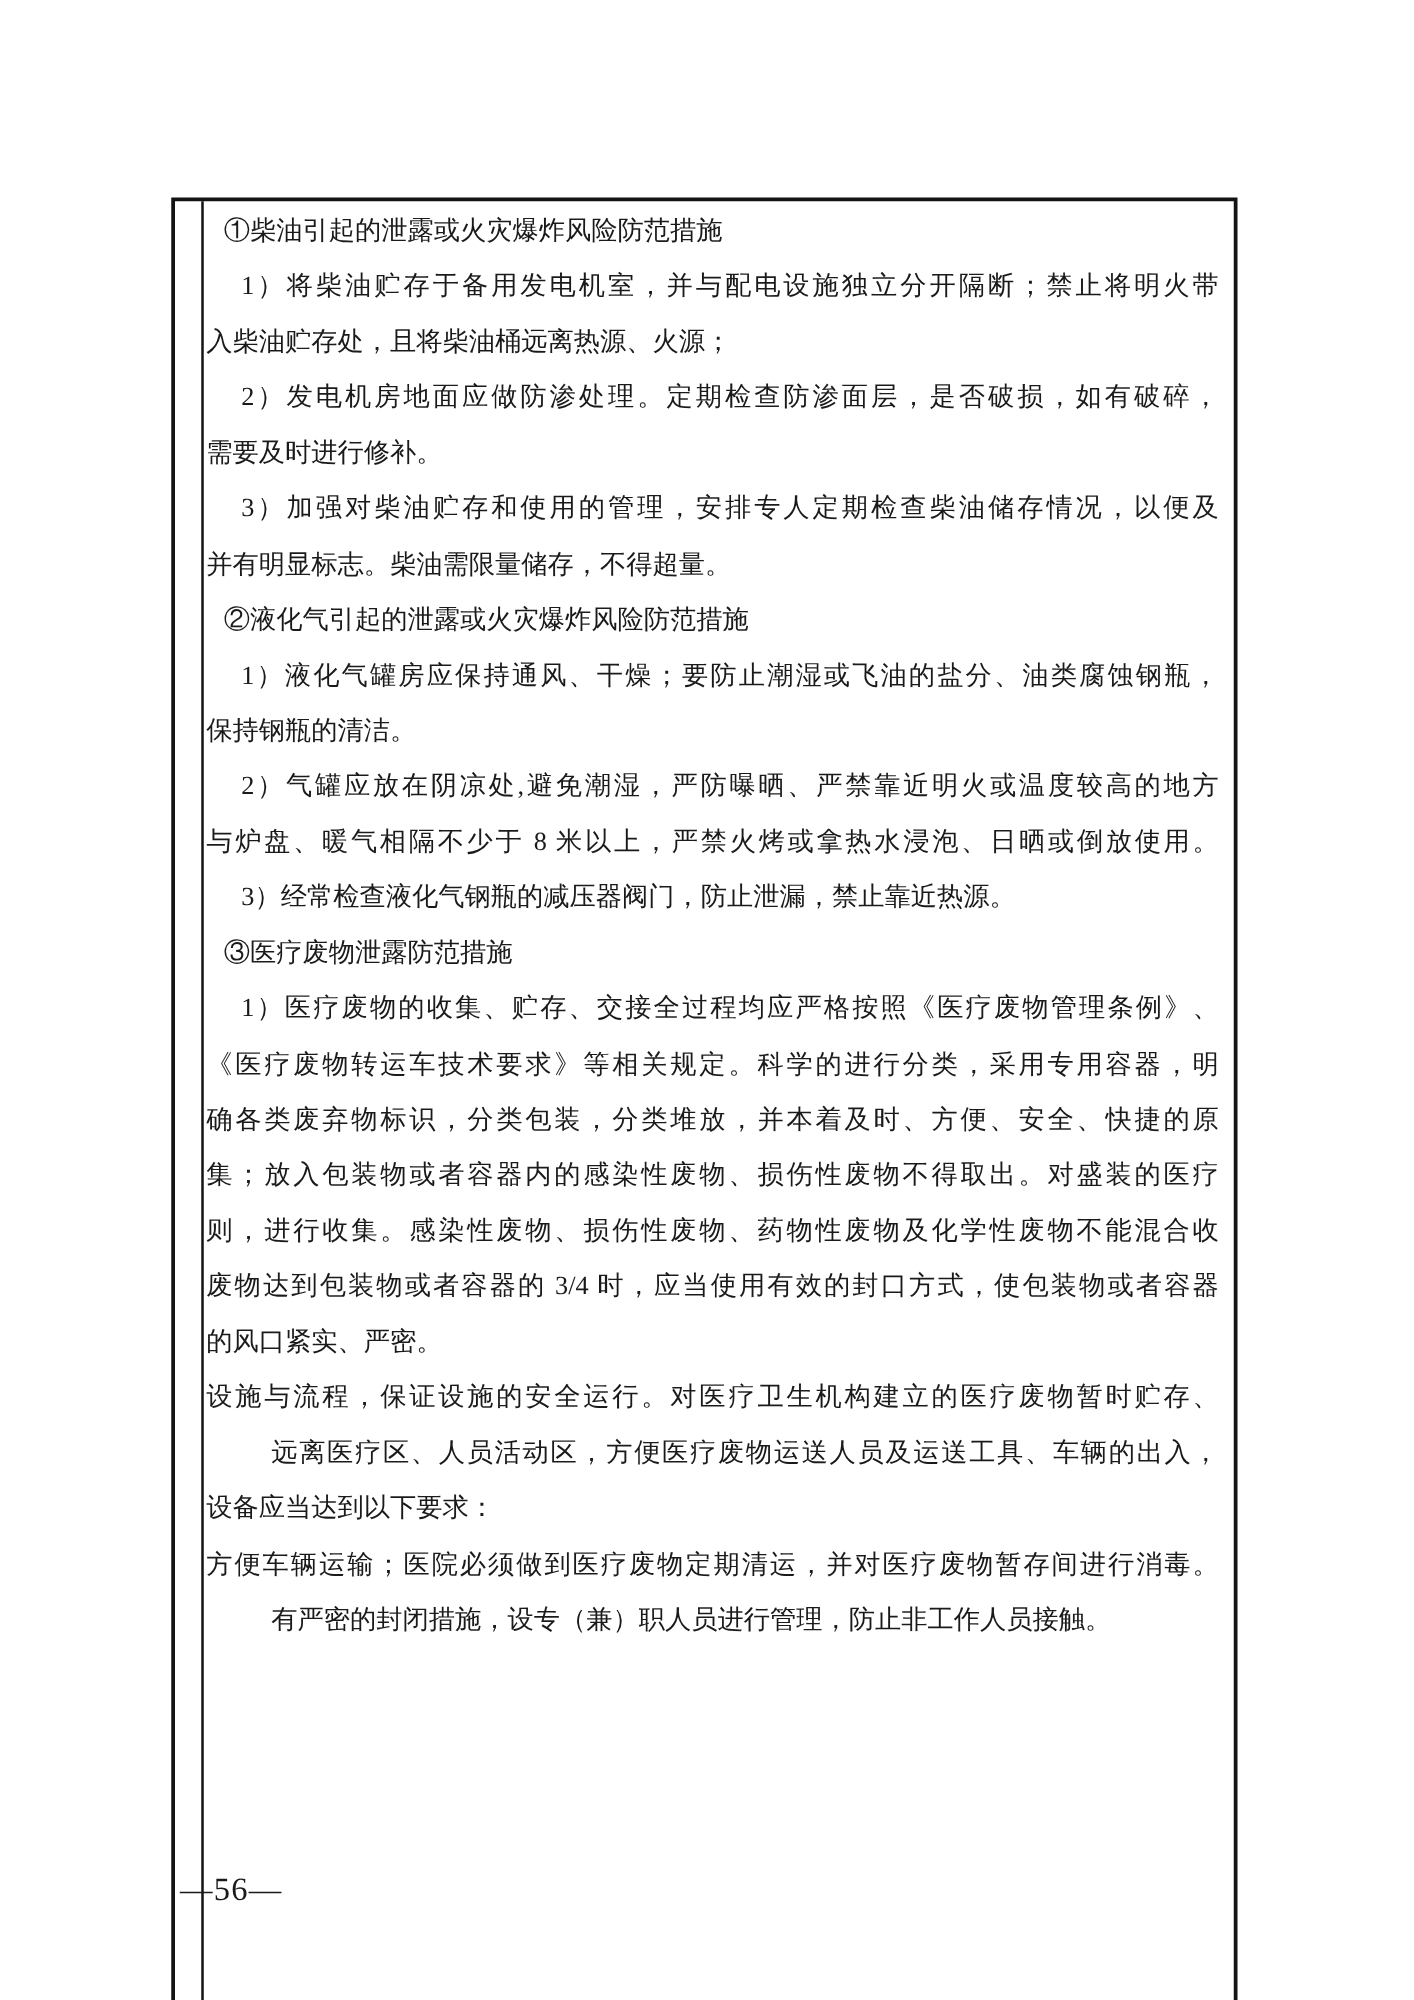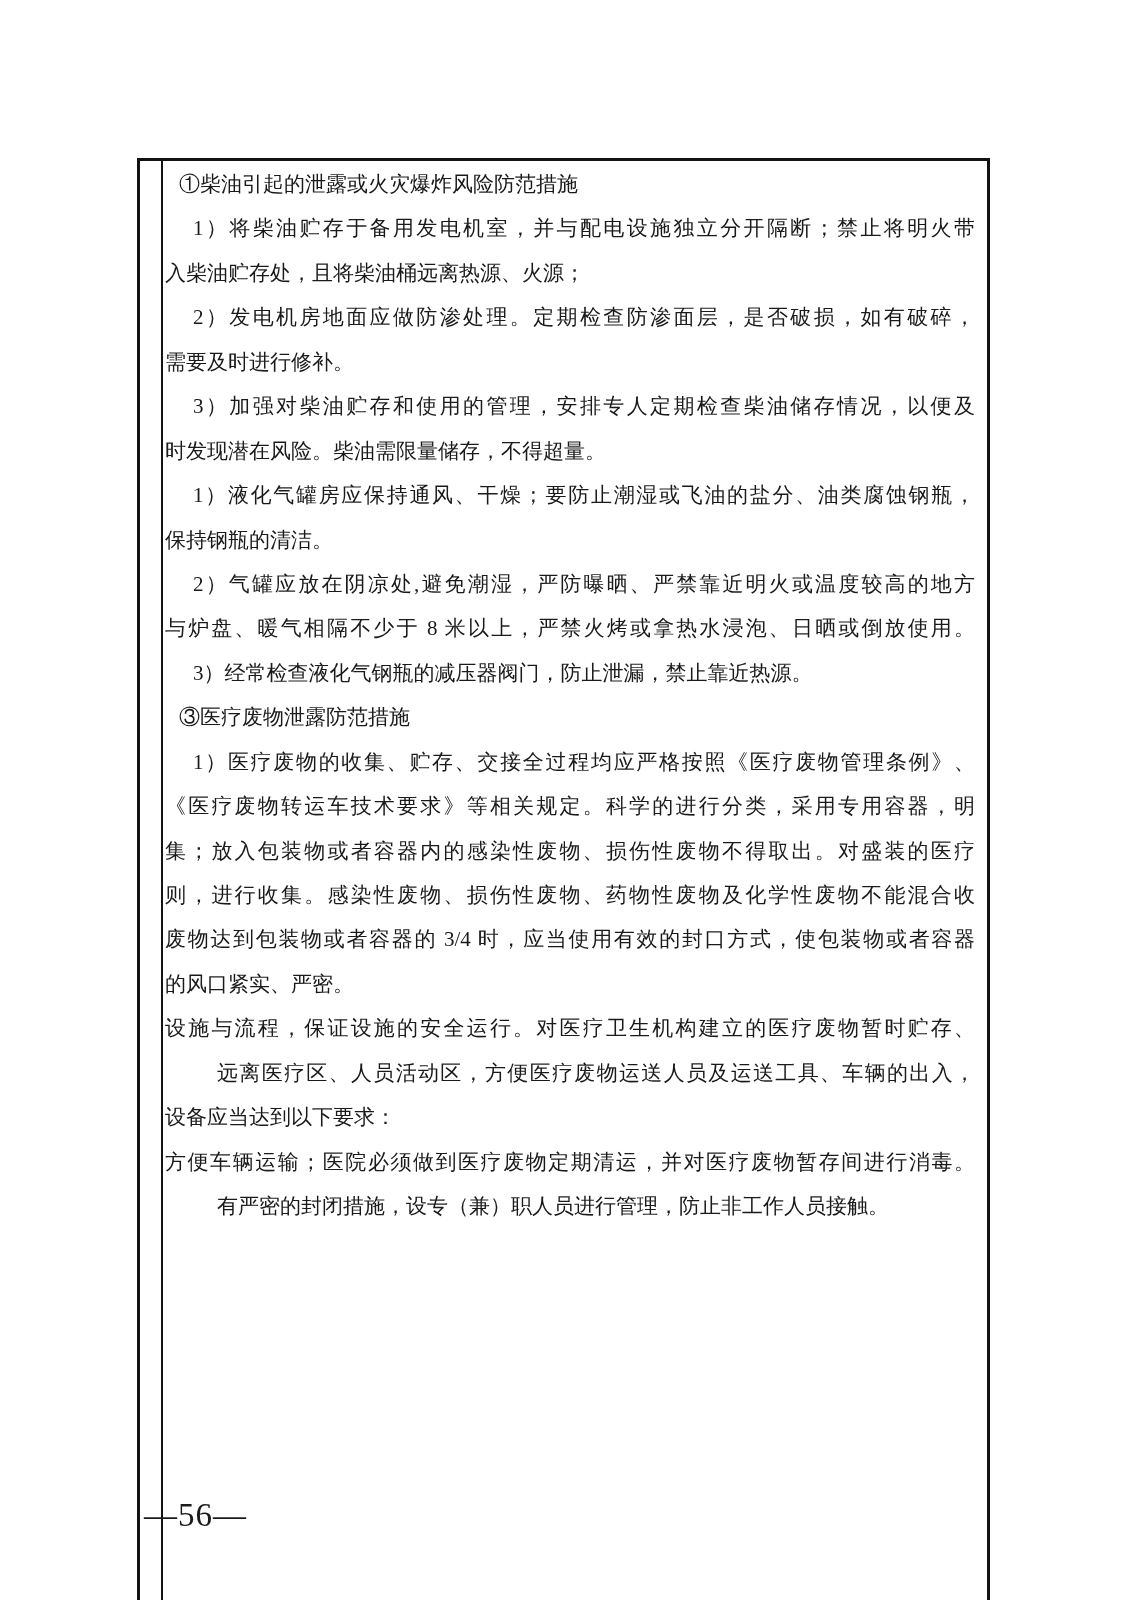--- a/index.html
+++ b/index.html
@@ -45,47 +45,49 @@
     text-align: justify;
     text-align-last: justify;
   }
   .ind-none   { text-indent: 0; }
   .ind-header { text-indent: 14px; }
   .ind-item   { text-indent: 28px; }
   .ind-para   { text-indent: 52px; }
   .page-number {
     position: absolute;
     left: 144px; top: 1497px;
-    font-size: 33px;
+    font-size: 26px;
     letter-spacing: 1px;
     color: #1a1a1a;
   }
 </style>
 </head>
 <body>
 
 <div class="page">
   <div class="doc-table">
     <div class="left-cell"></div>
     <div class="main-cell">
         <div class="line ind-header">①柴油引起的泄露或火灾爆炸风险防范措施</div>
         <div class="line ind-item justify">1）将柴油贮存于备用发电机室，并与配电设施独立分开隔断；禁止将明火带</div>
         <div class="line ind-none">入柴油贮存处，且将柴油桶远离热源、火源；</div>
         <div class="line ind-item justify">2）发电机房地面应做防渗处理。定期检查防渗面层，是否破损，如有破碎，</div>
         <div class="line ind-none">需要及时进行修补。</div>
         <div class="line ind-item justify">3）加强对柴油贮存和使用的管理，安排专人定期检查柴油储存情况，以便及</div>
-        <div class="line ind-none">时发现潜在风险。柴油需限量储存，不得超量。</div>
+        <div class="line ind-none">并有明显标志。柴油需限量储存，不得超量。</div>
+        <div class="line ind-header">②液化气引起的泄露或火灾爆炸风险防范措施</div>
         <div class="line ind-item justify">1）液化气罐房应保持通风、干燥；要防止潮湿或飞油的盐分、油类腐蚀钢瓶，</div>
         <div class="line ind-none">保持钢瓶的清洁。</div>
         <div class="line ind-item justify">2）气罐应放在阴凉处,避免潮湿，严防曝晒、严禁靠近明火或温度较高的地方</div>
         <div class="line ind-none justify">与炉盘、暖气相隔不少于 8 米以上，严禁火烤或拿热水浸泡、日晒或倒放使用。</div>
         <div class="line ind-item">3）经常检查液化气钢瓶的减压器阀门，防止泄漏，禁止靠近热源。</div>
         <div class="line ind-header">③医疗废物泄露防范措施</div>
         <div class="line ind-item justify">1）医疗废物的收集、贮存、交接全过程均应严格按照《医疗废物管理条例》、</div>
         <div class="line ind-none justify">《医疗废物转运车技术要求》等相关规定。科学的进行分类，采用专用容器，明</div>
+        <div class="line ind-none justify">确各类废弃物标识，分类包装，分类堆放，并本着及时、方便、安全、快捷的原</div>
         <div class="line ind-none justify">集；放入包装物或者容器内的感染性废物、损伤性废物不得取出。对盛装的医疗</div>
         <div class="line ind-none justify">则，进行收集。感染性废物、损伤性废物、药物性废物及化学性废物不能混合收</div>
         <div class="line ind-none justify">废物达到包装物或者容器的 3/4 时，应当使用有效的封口方式，使包装物或者容器</div>
         <div class="line ind-none">的风口紧实、严密。</div>
         <div class="line ind-none justify">设施与流程，保证设施的安全运行。对医疗卫生机构建立的医疗废物暂时贮存、</div>
         <div class="line ind-para justify">远离医疗区、人员活动区，方便医疗废物运送人员及运送工具、车辆的出入，</div>
         <div class="line ind-none">设备应当达到以下要求：</div>
         <div class="line ind-none justify">方便车辆运输；医院必须做到医疗废物定期清运，并对医疗废物暂存间进行消毒。</div>
         <div class="line ind-para">有严密的封闭措施，设专（兼）职人员进行管理，防止非工作人员接触。</div>
       </div>

